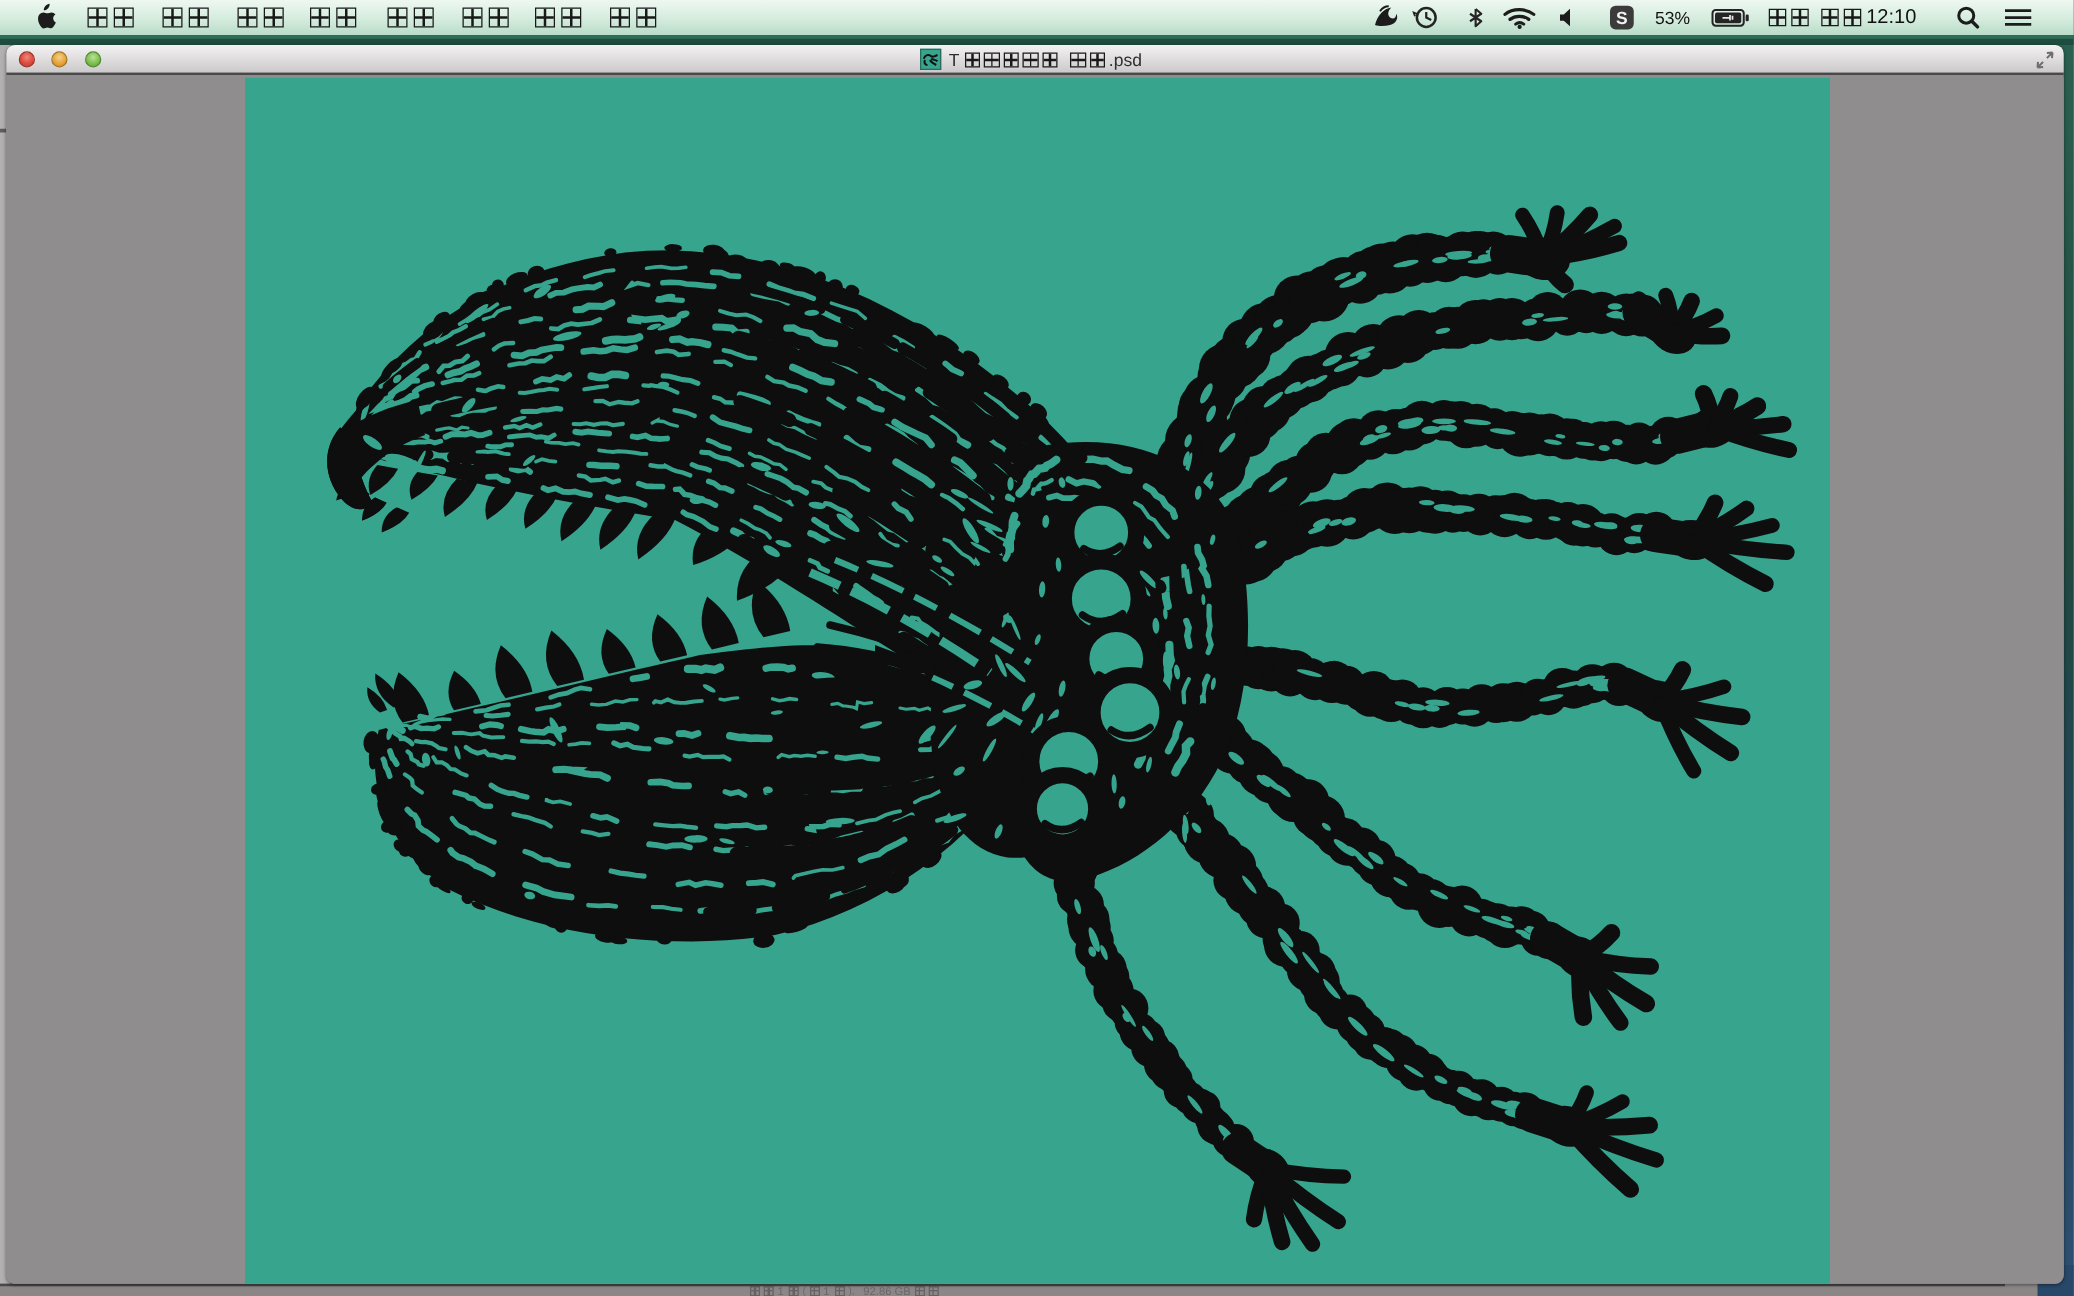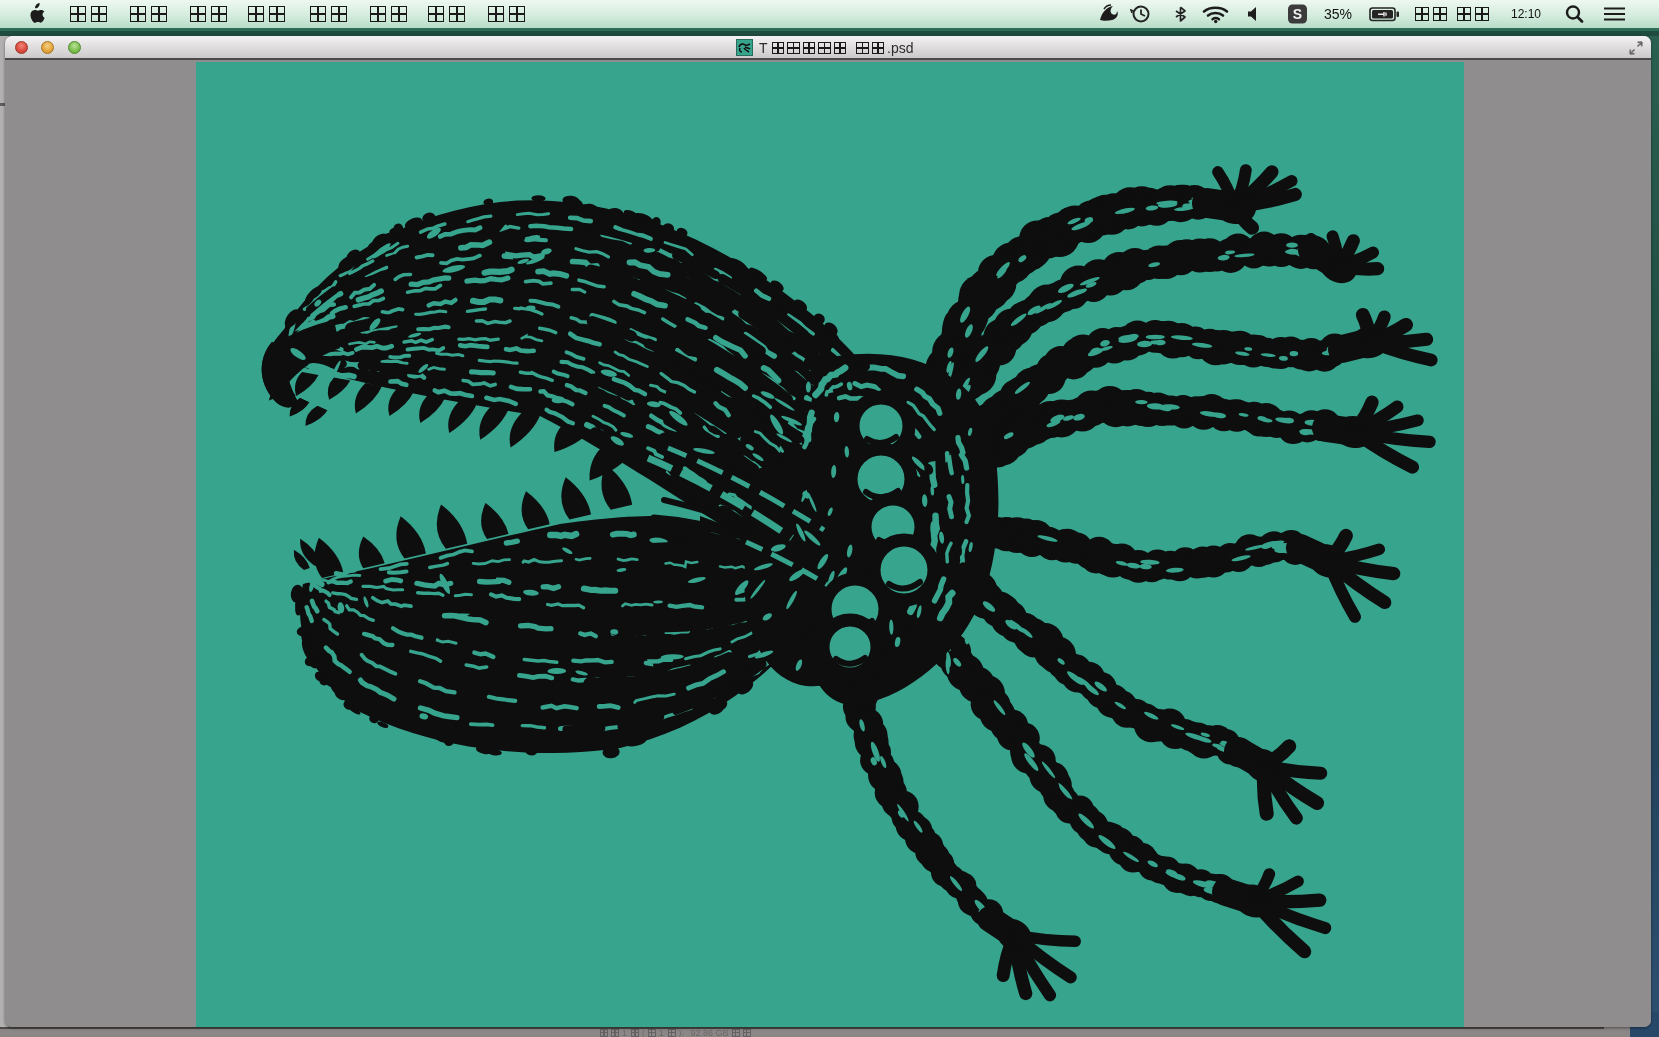--- a/index.html
+++ b/index.html
@@ -1478,21 +1478,21 @@
       <span class="hz"></span>
     </div>
   <div class="mb-item" style="left:428px">
       <span class="hz"></span>
       <span class="hz"></span>
     </div>
   <div class="mb-item" style="left:488px">
       <span class="hz"></span>
       <span class="hz"></span>
     </div>
-  <div style="position:absolute;left:1324px;top:6px;font-size:14px;color:#111">35%</div>
+  <div style="position:absolute;left:1324px;top:6px;font-size:14px;color:#111">53%</div>
   <div style="position:absolute;left:1415px;top:6px;height:16px;display:flex;gap:4px;align-items:center;color:#111">
     <span class="hz" style="width:14px;height:14px"></span>
       <span class="hz" style="width:14px;height:14px"></span>
     <span style="width:2px"></span>
     <span class="hz" style="width:14px;height:14px"></span>
       <span class="hz" style="width:14px;height:14px"></span>
-    <span style="font-size:12px;margin-left:18px">12:10</span>
+    <span style="font-size:16px;margin-left:0">12:10</span>
   </div>
 </div>
 </body></html>

